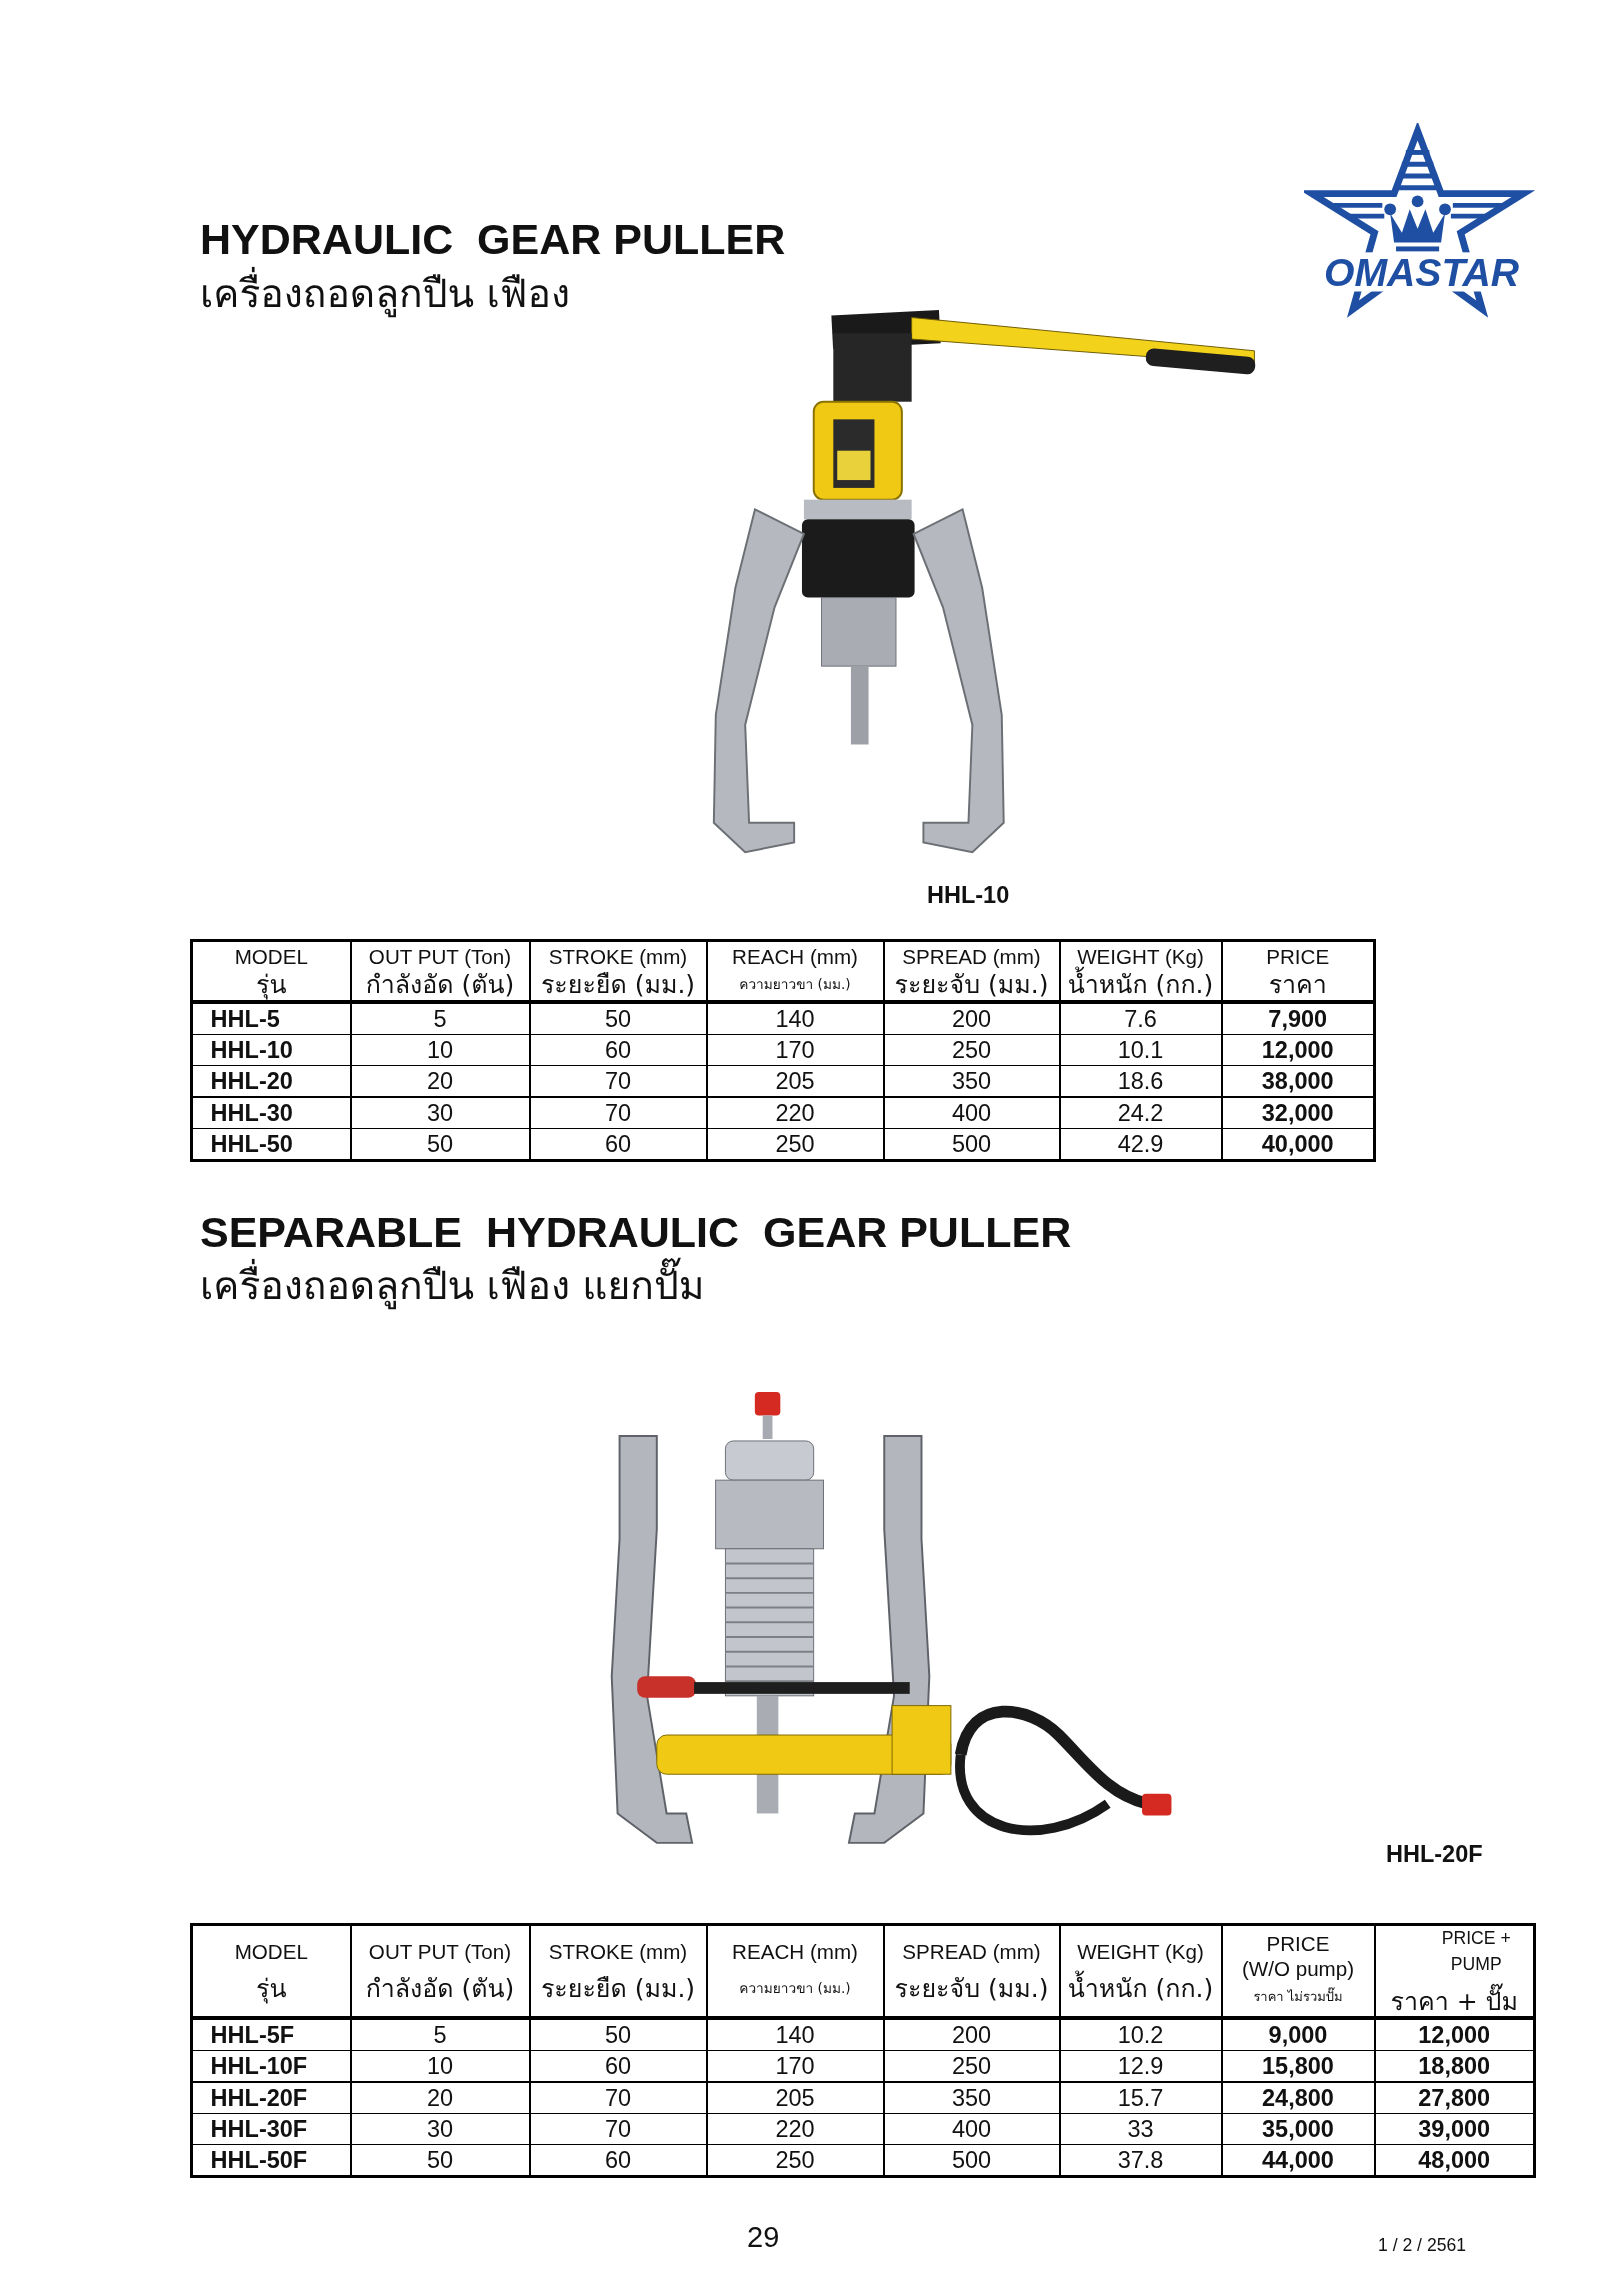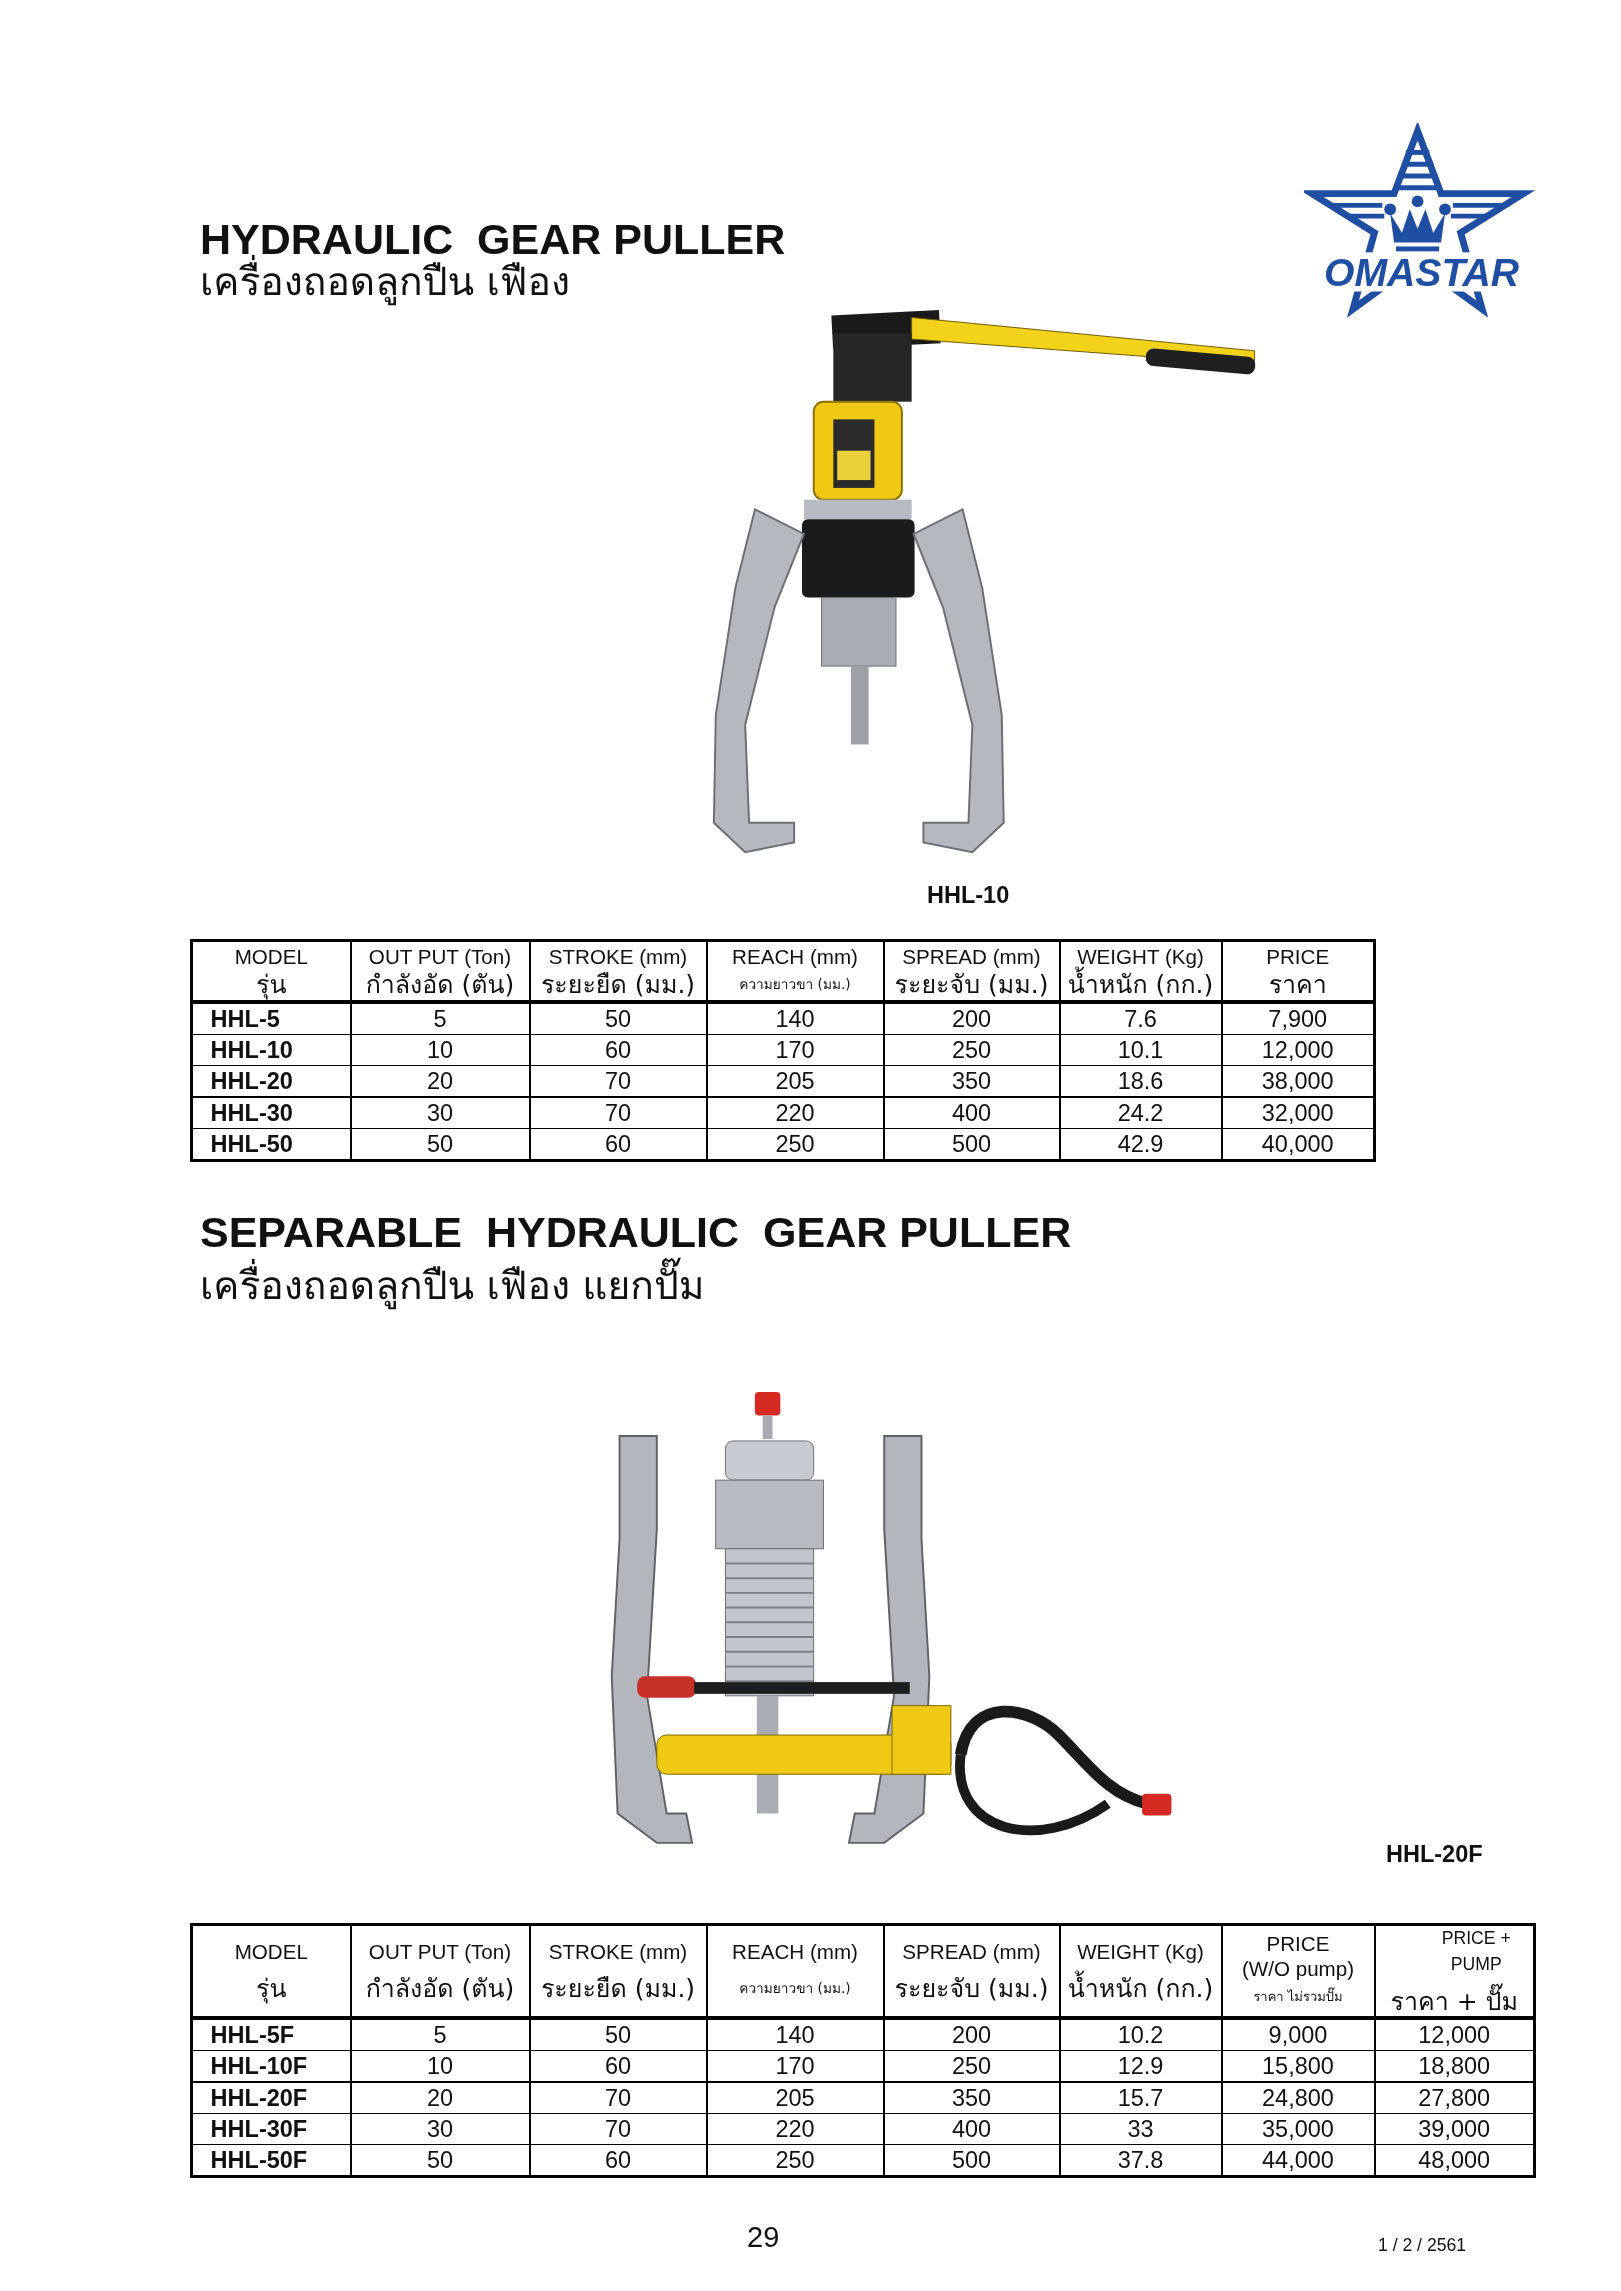--- a/index.html
+++ b/index.html
@@ -14,35 +14,35 @@
 
   .photo { overflow: hidden; }
   .model-caption { font-weight: bold; font-size: 23.5px; }
 
   table.spec { position: absolute; border-collapse: collapse; table-layout: fixed; border: 3.9px solid #000; }
   table.spec th, table.spec td { border-left: 2.9px solid #000; border-right: 2.9px solid #000; padding: 0; text-align: center; }
   table.spec th { font-weight: normal; font-size: 20.6px; vertical-align: middle; border-bottom: 4.9px solid #000; }
   table.spec td { font-size: 23.5px; height: 30px; line-height: 30px; border-top: 1.5px solid #000; }
   table.spec tr.thick td { border-top: 2.9px solid #000; }
   table.spec td.model { text-align: left; padding-left: 17.6px; font-weight: bold; }
-  table.spec td.price { font-weight: normal; margin-left: 16px; }
+  table.spec td.price { font-weight: bold; margin-left: 16px; }
   .h-en { display: block; line-height: 27.4px; }
   .h-th { display: block; font-family: "DejaVu Sans", sans-serif; font-size: 25px; line-height: 29px; }
   .h-th.small { font-size: 13.7px; }
   .hdr2 .h-en { line-height: 25.5px; }
   .hdr2 .gap { height: 9.8px; display:block; }
 
   .footer-page { left: 747px; top: 2221px; font-size: 29px; }
   .footer-date { left: 1378px; top: 2235px; font-size: 17.6px; }
 </style>
 </head>
 <body>
 
 <div class="abs title-en" style="left:200px; top:218px;">HYDRAULIC  GEAR PULLER</div>
-<div class="abs title-th" style="left:200px; top:262px;">เครื่องถอดลูกปืน เฟือง</div>
+<div class="abs title-th" style="left:200px; top:274px;">เครื่องถอดลูกปืน เฟือง</div>
 
 <div class="abs logo">
   <svg width="235" height="196" viewBox="0 0 240 200">
     <g fill="none" stroke="#1f4fa3" stroke-width="7" stroke-linejoin="miter">
       <polygon points="116,8 140,72 224,72 160,112 182,190 116,142 50,190 72,112 8,72 92,72"></polygon>
     </g>
     <g stroke="#1f4fa3" stroke-width="5">
       <line x1="104" y1="30" x2="128" y2="30"></line>
       <line x1="100" y1="42" x2="132" y2="42"></line>
       <line x1="96" y1="54" x2="136" y2="54"></line>

